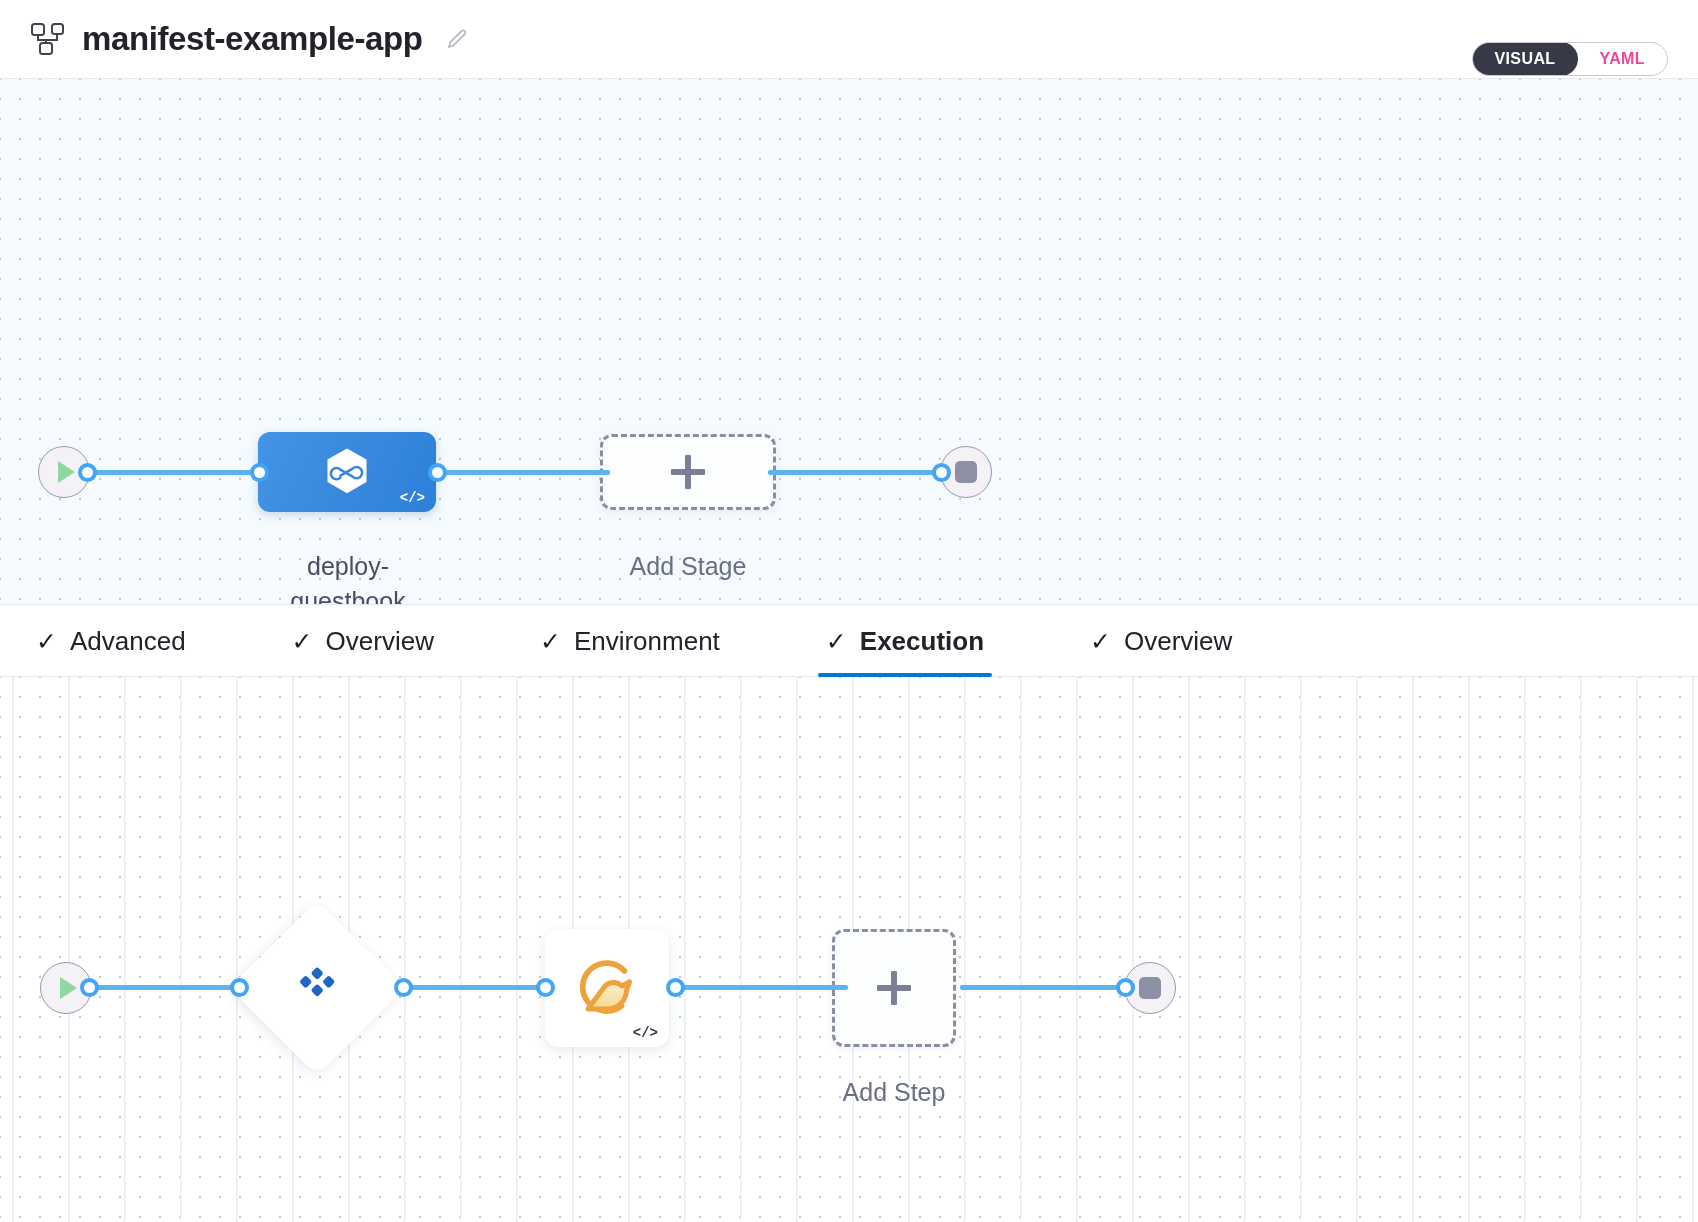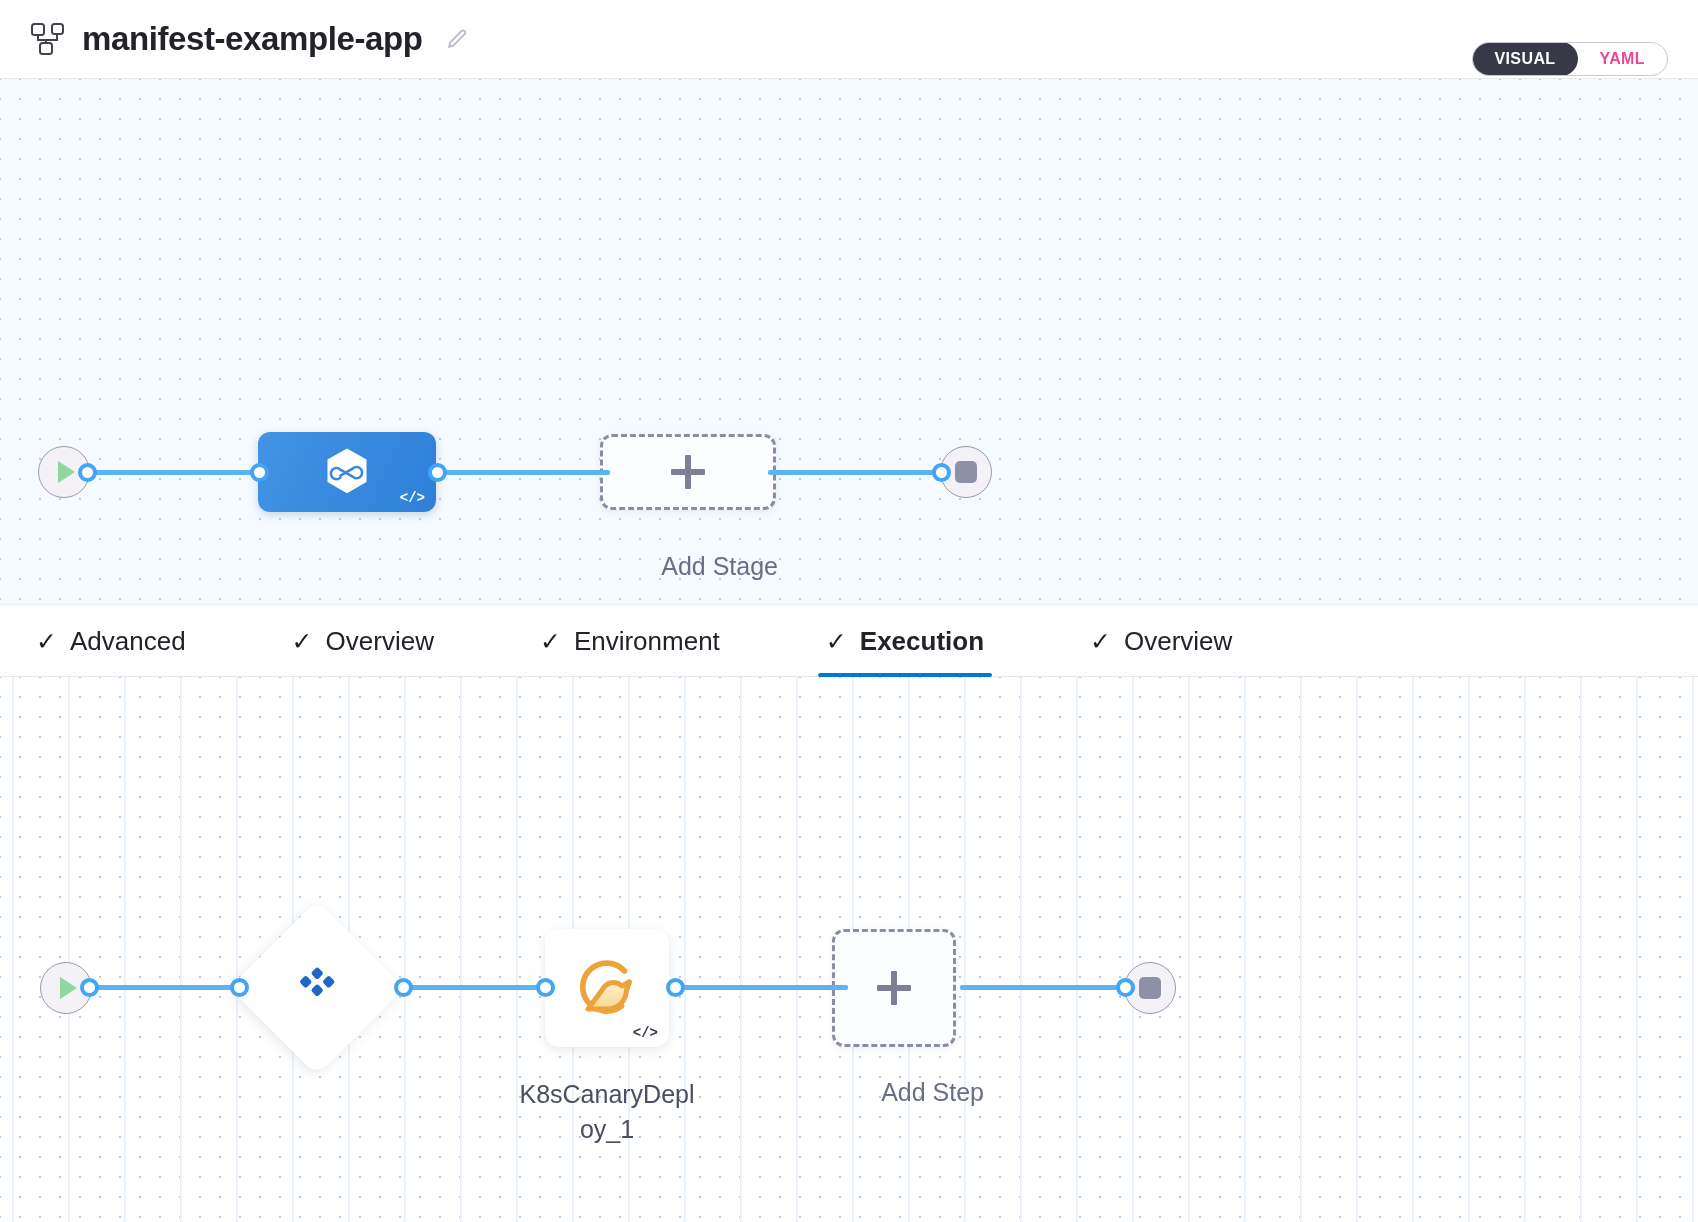--- a/index.html
+++ b/index.html
@@ -273,21 +273,21 @@
   
   .node-caption {
     position: absolute;
     text-align: center;
     font-size: 25px;
     line-height: 1.38;
     color: #4b4d63;
     pointer-events: none;
     white-space: pre-line;
   }
-  .node-caption.muted { color: #6b6e86; text-align: right; }
+  .node-caption.muted { color: #6b6e86; }
 
   
   .diamond-node {
     width: 124px; height: 124px;
     background: #ffffff;
     border-radius: 14px;
     transform: rotate(45deg);
     box-shadow: 0 3px 12px rgba(110,120,145,0.17);
     cursor: pointer;
     z-index: 3;
@@ -371,20 +371,22 @@
             <path d="M26 2.5 L45.5 13.6 V36 L26 47.2 L6.5 36 V13.6 Z" fill="#ffffff"></path>
             <path d="M19.4 31.6 a5.6 5.6 0 110-8.0 l12.2 7.0 a5.6 5.6 0 100-8.0 l-12.2 7.0" stroke="#3b86de" stroke-width="2.6" fill="none" stroke-linecap="round"></path>
           </svg>
         </span>
         <span class="code-badge">&lt;/&gt;</span>
       </div>
     </div>
     <div class="cdot" style="left:250px; top:384px;"></div>
     <div class="cdot" style="left:428px; top:384px;"></div>
 
+    <div class="node-caption" style="left:218px; top:470px; width:260px;">deploy-
+guestbook</div>
 
     <div class="node" style="left:600px; top:355px;">
       <div class="add-node stage-size">
         <span class="plus-glyph"></span>
       </div>
     </div>
     <div class="node-caption muted" style="left:598px; top:470px; width:180px;">Add Stage</div>
 
     <div class="node" style="left:940px; top:367px;">
       <div class="terminal">
@@ -463,22 +465,20 @@
           </defs>
           <path d="M52.5 18 a24 24 0 10-3 35" stroke="#eda33c" stroke-width="5.6" fill="none" stroke-linecap="round"></path>
           <path d="M16 56 L33 33 a12 12 0 0117 0 l7.5 -4.2 -3 8.5
                    a19 19 0 01-18 18.7 H16 Z" fill="url(#birdFill)" stroke="#eda33c" stroke-width="5" stroke-linejoin="round" stroke-linecap="round"></path>
         </svg>
       </span>
       <span class="code-badge dark">&lt;/&gt;</span>
     </div>
     <div class="cdot" style="left:536px; top:301px;"></div>
     <div class="cdot" style="left:666px; top:301px;"></div>
-    <div class="node-caption" style="left:487px; top:400px; width:240px;">K8sCanaryDepl
-oy_1</div>
 
     <div class="node" style="left:832px; top:252px;">
       <div class="add-node step-size">
         <span class="plus-glyph"></span>
       </div>
     </div>
     <div class="node-caption muted" style="left:804px; top:398px; width:180px;">Add Step</div>
 
     <div class="node" style="left:1124px; top:285px;">
       <div class="terminal">

